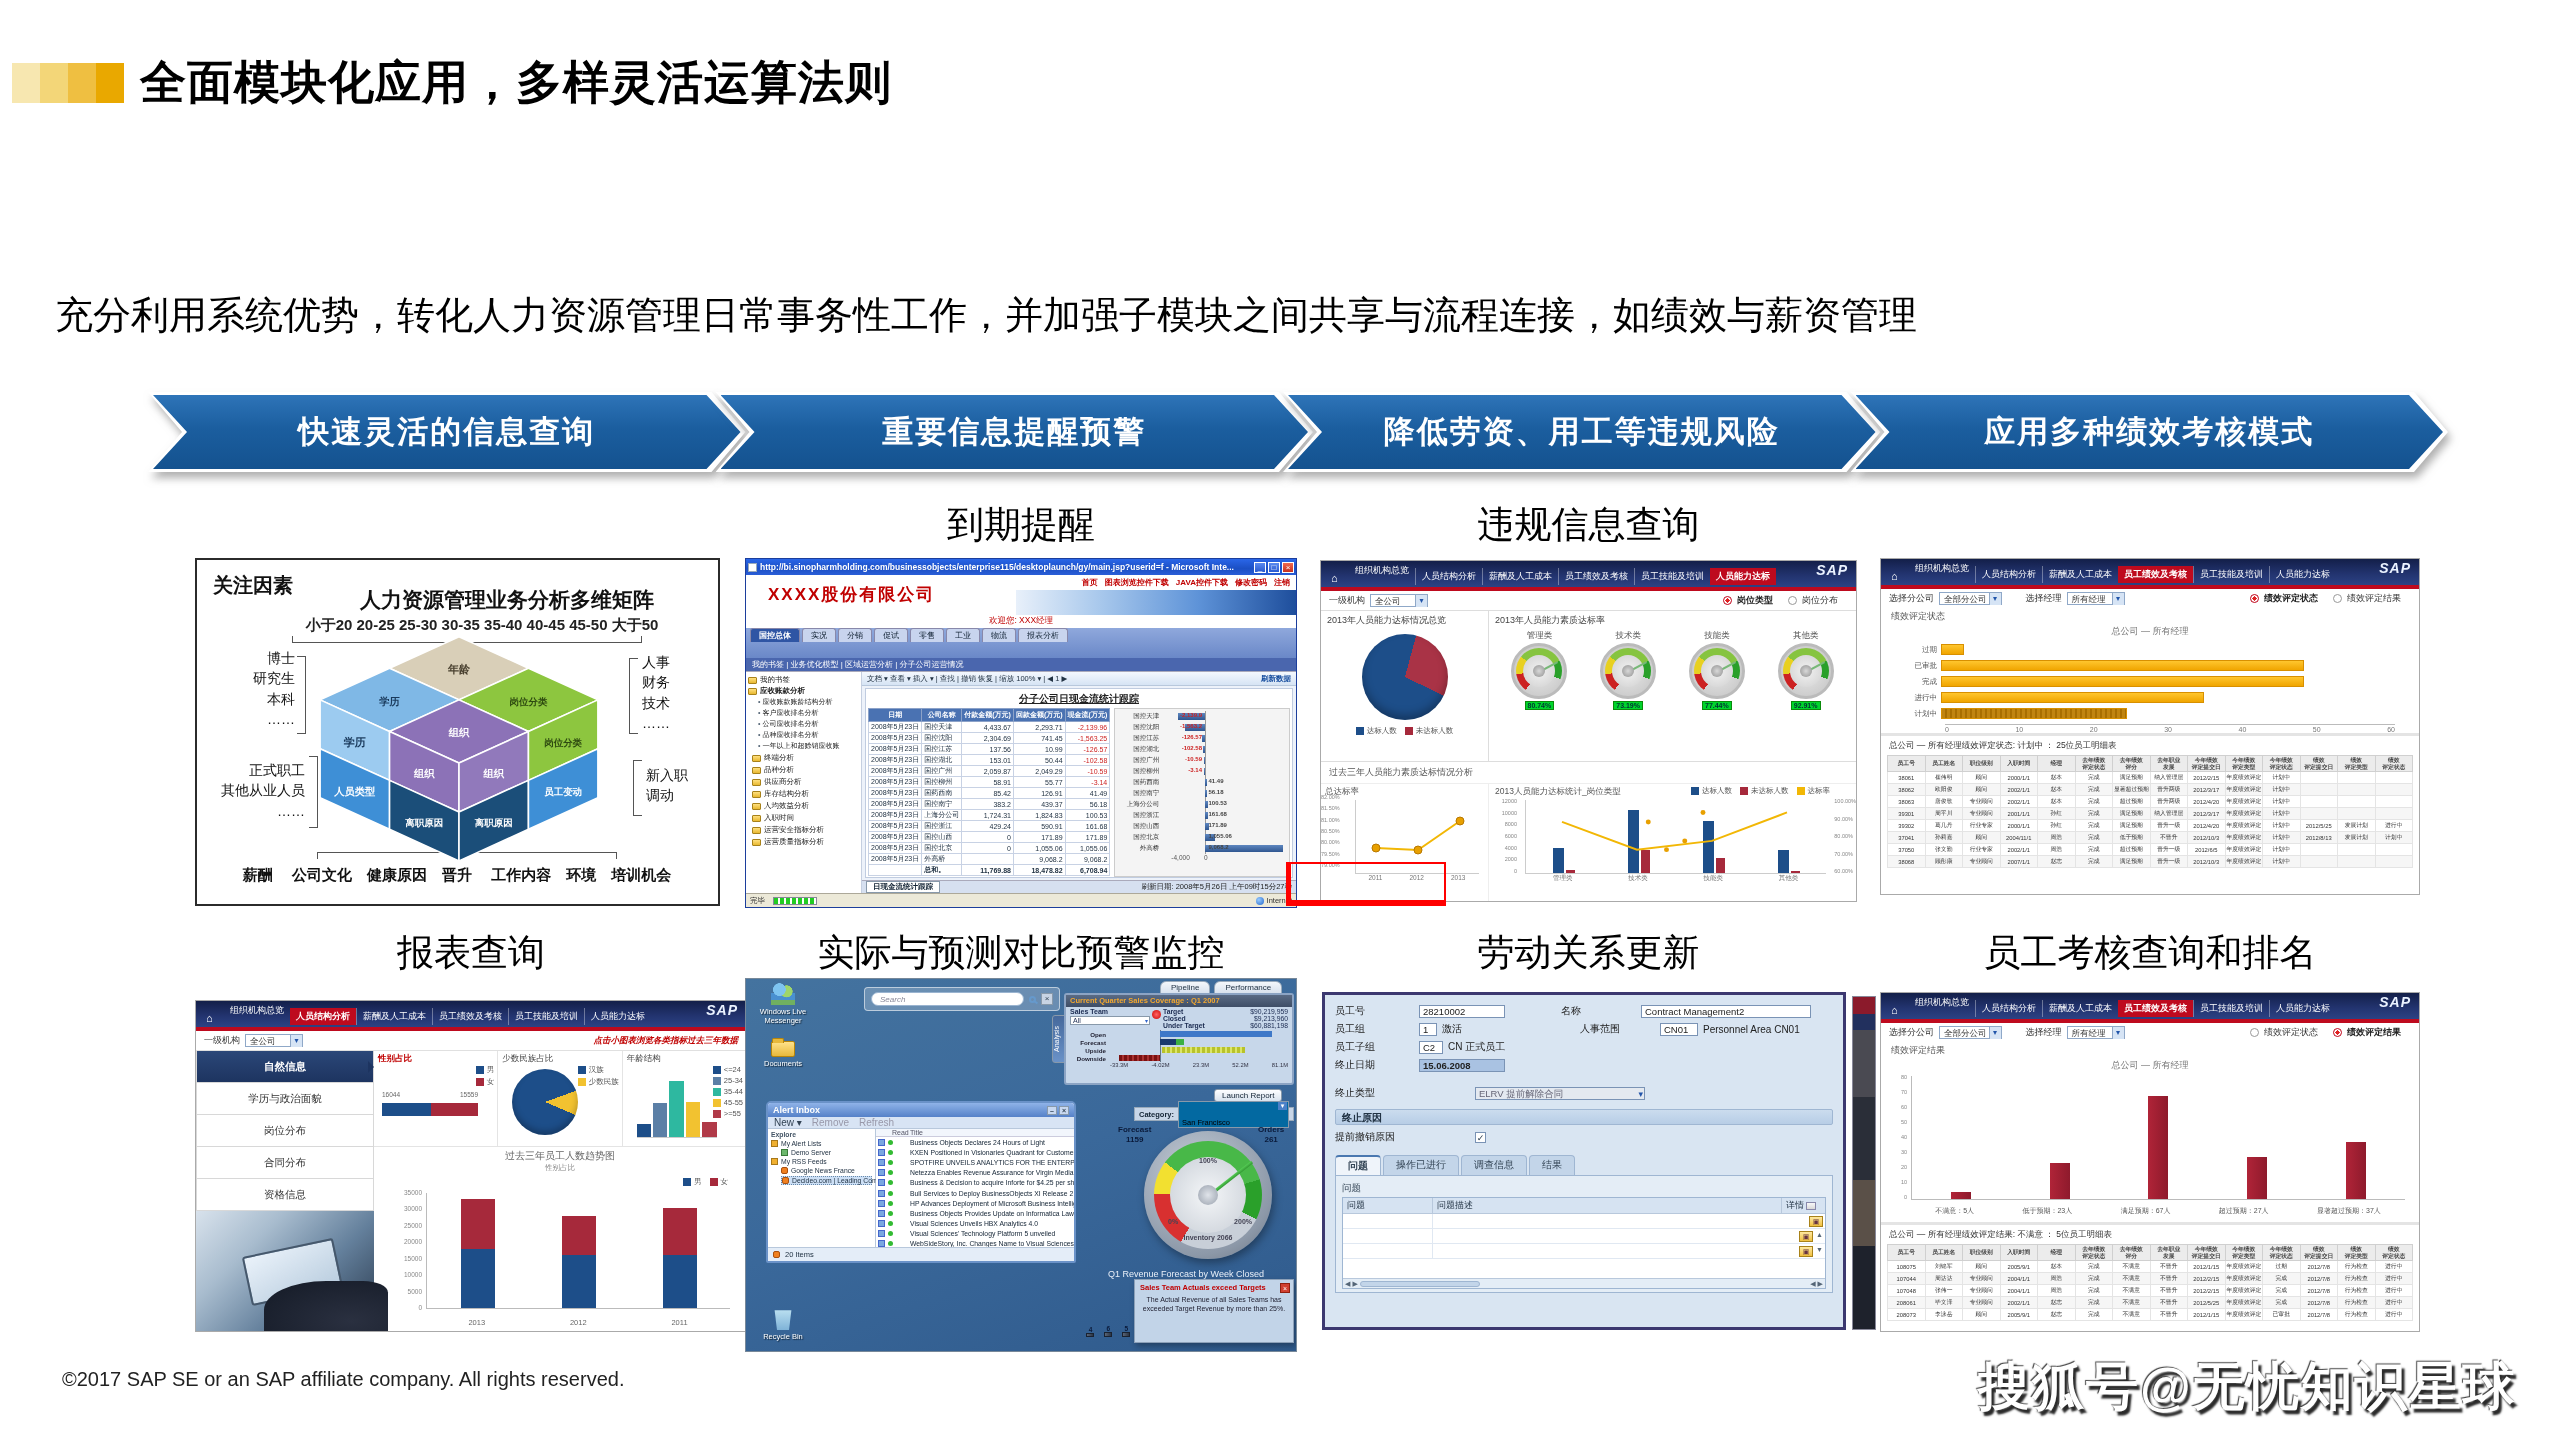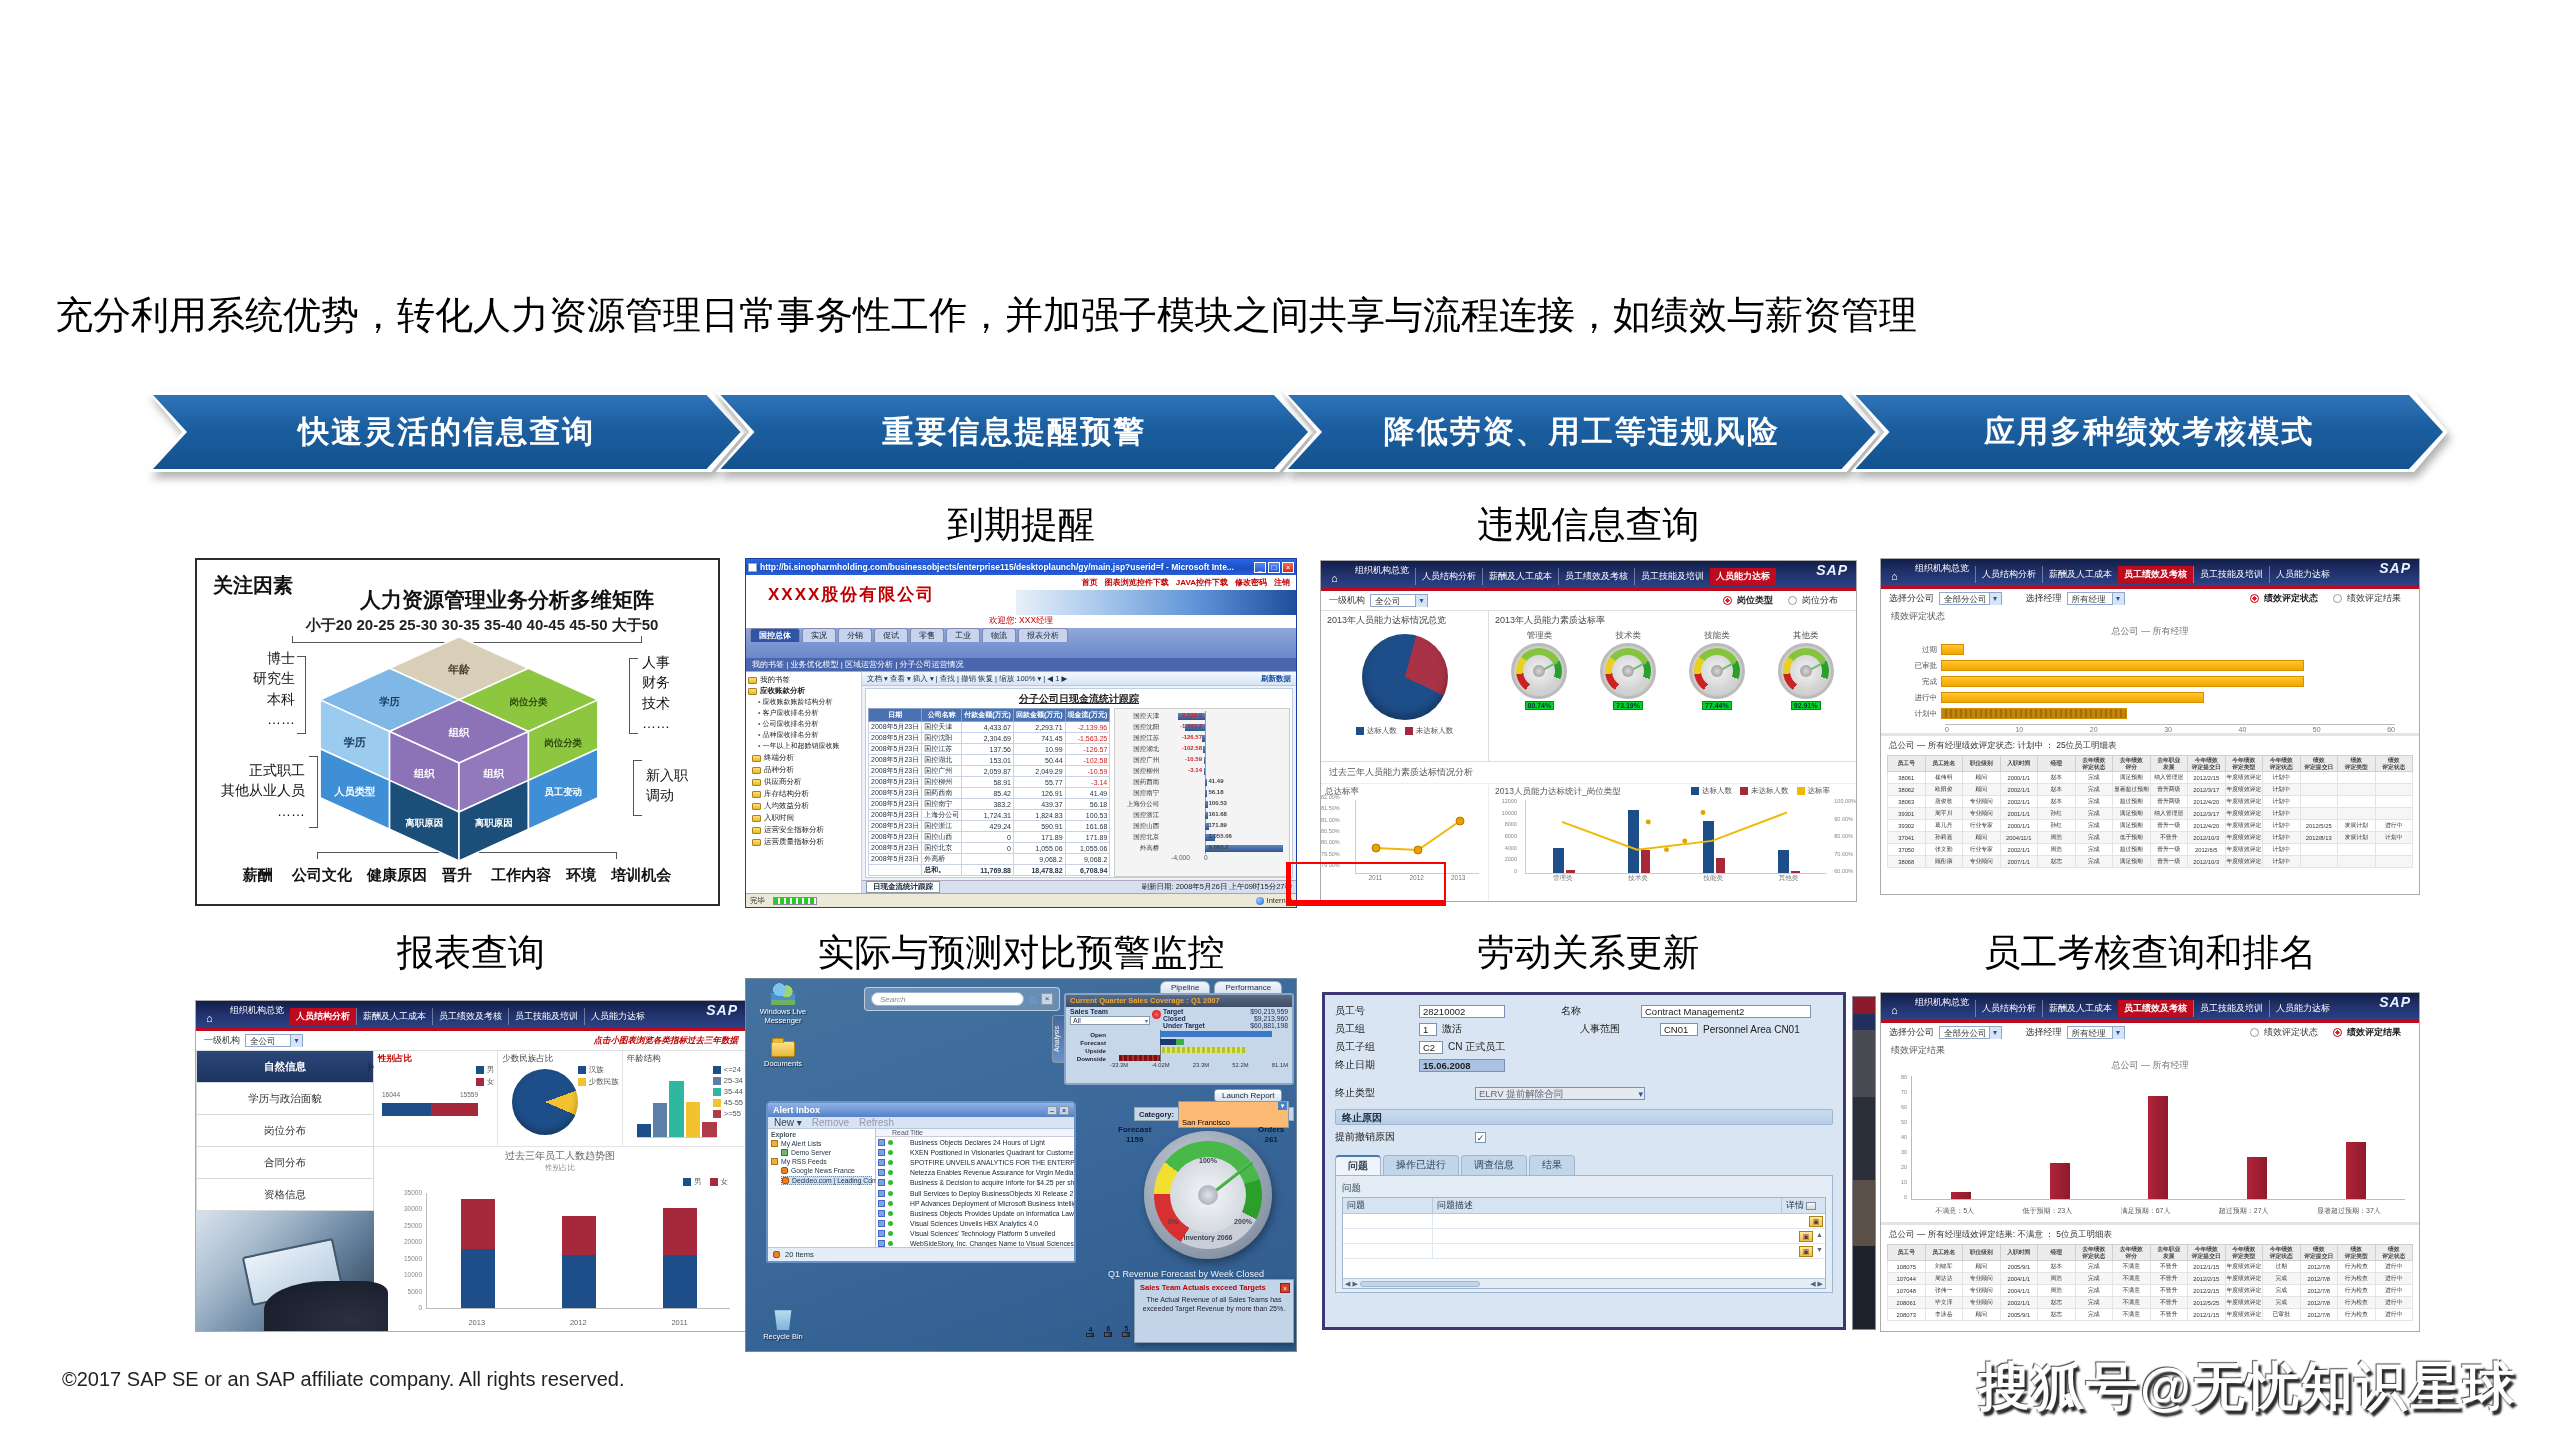--- a/index.html
+++ b/index.html
@@ -282,21 +282,21 @@
 .ib-list{flex:1;background:#fff;display:flex;flex-direction:column;min-width:0;}
 .ib-cols{display:flex;font-size:7px;color:#556;border-bottom:1px solid #CCD;background:#F2F6FC;flex:0 0 auto;}
 .ib-cols .c1{width:34px;padding-left:16px;}
 .irow{display:flex;align-items:center;gap:3px;font-size:6.8px;color:#123;height:10.2px;white-space:nowrap;overflow:hidden;}
 .irow .pic{width:7px;height:7px;background:#7AA7E0;border:1px solid #4466CC;flex:0 0 auto;margin-left:2px;}
 .irow .dot{width:5px;height:5px;border-radius:50%;background:#33BB33;flex:0 0 auto;margin-right:14px;}
 .ib-foot{height:14px;border-top:1px solid #B8C8DC;background:#E4EDF8;display:flex;align-items:center;gap:5px;font-size:7.5px;color:#234;padding:0 5px;flex:0 0 auto;}
 .launchbtn{position:absolute;left:468px;top:110px;background:linear-gradient(#FDFEFF,#D8E2EE);border:1px solid #89A;border-radius:3px;font-size:8px;padding:1px 7px;color:#123;}
 .cat-row{position:absolute;left:388px;top:128px;width:160px;height:14px;background:#C8D6E8;border:1px solid #9AB;display:flex;align-items:center;gap:4px;font-size:7.5px;padding:0 4px;}
 .cat-row .cl{font-weight:bold;color:#123;}
-.cat-dd{flex:1;background:#fdba74;border:1px solid #89A;font-size:7.5px;padding:16px 12px 0 3px;position:relative;}
+.cat-dd{flex:1;background:#0369a1;border:1px solid #89A;font-size:7.5px;padding:16px 12px 0 3px;position:relative;}
 .cat-dd:after{content:"▾";position:absolute;right:1px;top:0;color:#fff;background:#4A80C8;width:9px;text-align:center;font-size:7px;}
 .fo-lab{position:absolute;font-size:8px;font-weight:bold;color:#0A1A3A;text-align:center;line-height:1.2;}
 .big-gauge{position:absolute;left:398px;top:152px;width:128px;height:128px;border-radius:50%;background:radial-gradient(circle at 40% 35%,#C8D0DA,#8C98A8 70%,#68727E);box-shadow:2px 4px 8px rgba(0,0,0,.35);}
 .bg-arc{position:absolute;inset:10px;border-radius:50%;background:conic-gradient(from 210deg,#D83030 0 17%,#F2E030 17% 27%,#48B848 27% 62%,#2AA02A 62% 74%,#C8CFD8 74%);}
 .bg-in{position:absolute;inset:26px;border-radius:50%;background:radial-gradient(#F4F6F8,#C8CED6);}
 .bg-needle{position:absolute;left:50%;top:50%;width:44%;height:3px;background:linear-gradient(#5C5,#393);transform-origin:0 50%;transform:rotate(-38deg);}
 .bg-hub{position:absolute;left:50%;top:50%;width:20px;height:20px;margin:-10px;border-radius:50%;background:radial-gradient(#E0E4EA,#98A0AC);}
 .bg-t{position:absolute;font-size:7px;color:#445;font-weight:bold;}
 .fc-title{position:absolute;left:330px;top:290px;width:220px;text-align:center;color:#E8EFF8;font-size:9px;}
 .wk-bars{position:absolute;left:338px;top:306px;width:210px;height:52px;display:flex;align-items:flex-end;gap:5px;}
@@ -346,20 +346,29 @@
 .footer{position:absolute;left:62px;top:1368px;font-size:20px;color:#222;}
 .watermark{position:absolute;left:1978px;top:1352px;font-size:52px;font-weight:bold;color:#fff;text-shadow:3px 4px 2px #2A2A2A,-1px -1px 1px #444;letter-spacing:2px;}
 
 svg text{font-family:"Liberation Sans","DejaVu Sans",sans-serif;}
 </style>
 </head>
 <body>
 
 <div class="slide">
 
+  <div class="title-row">
+    <div class="sqs">
+      <span class="sq sq1"></span>
+        <span class="sq sq2"></span>
+        <span class="sq sq3"></span>
+        <span class="sq sq4"></span>
+    </div>
+    <h1 class="page-title">全面模块化应用，多样灵活运算法则</h1>
+  </div>
   <div class="subtitle">充分利用系统优势，转化人力资源管理日常事务性工作，并加强子模块之间共享与流程连接，如绩效与薪资管理</div>
 
   <div class="banners">
 
   <div class="chev">
       <div class="rim"></div>
       <div class="fill">
           <span class="lbl">快速灵活的信息查询</span>
         </div>
     </div>

